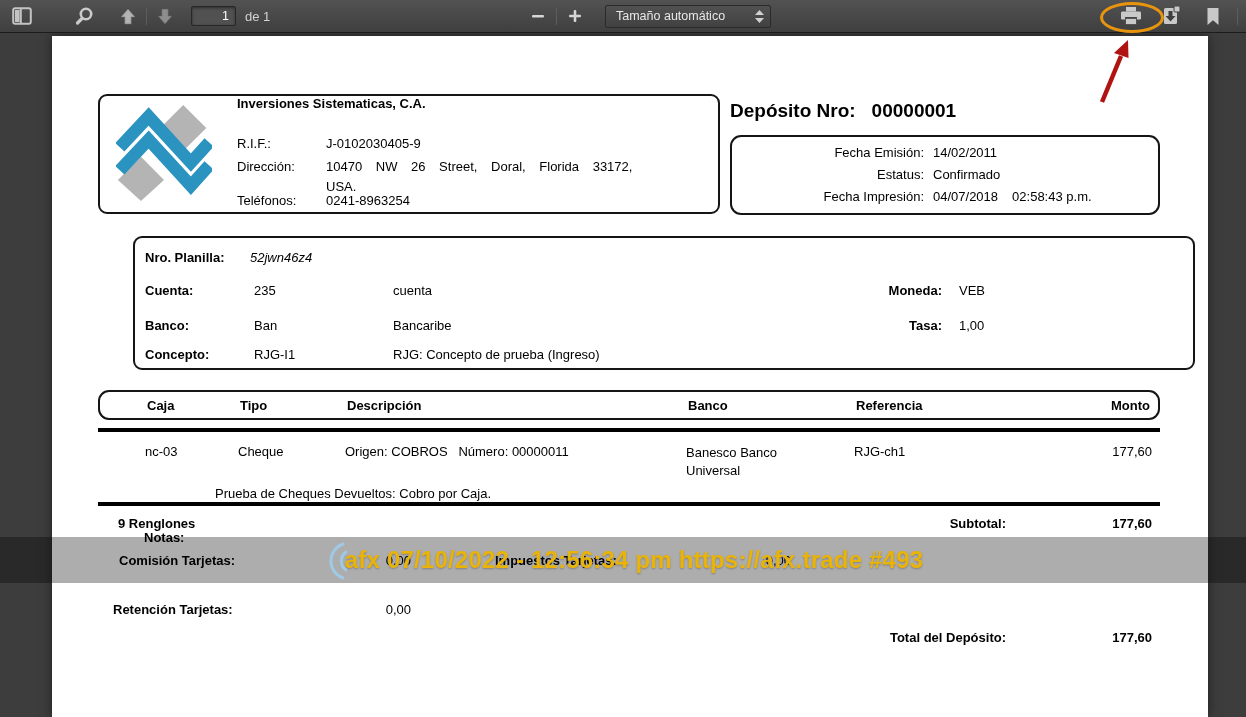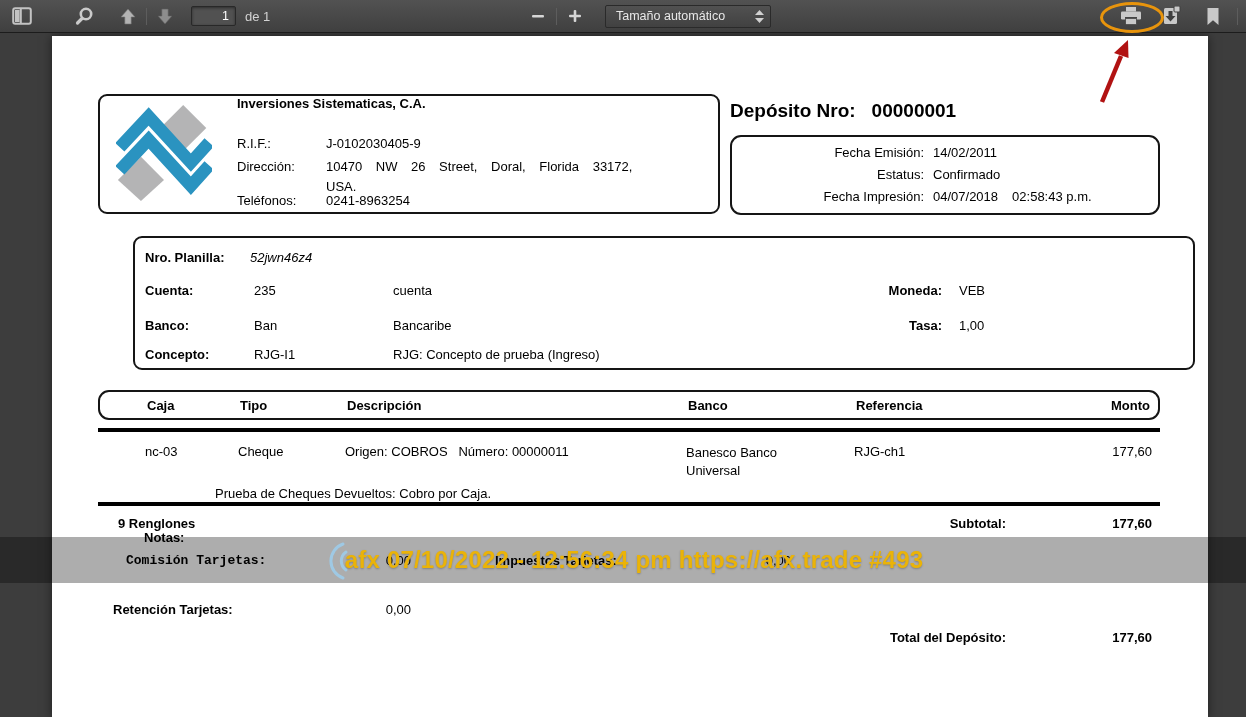--- a/index.html
+++ b/index.html
@@ -223,21 +223,21 @@
 
     <div class="abs b" style="left:92px; top:450px;margin-top:44px;">Notas:</div>
     <div class="abs" style="left:163px; top:450px;">Prueba de Cheques Devueltos: Cobro por Caja.</div>
 
     <div class="dline" style="top:466px;"></div>
 
     <div class="abs b" style="left:66px; top:480px;">9  Renglones</div>
     <div class="abs b" style="left:790px; top:480px; width:164px; text-align:right;">Subtotal:</div>
     <div class="abs b" style="left:1000px; top:480px; width:100px; text-align:right;">177,60</div>
 
-    <div class="abs b" style="left:74px; top:517px;font-family:Liberation Mono, monospace;">Comisión Tarjetas:</div>
+    <div class="abs b" style="left:67px; top:517px;">Comisión Tarjetas:</div>
     <div class="abs" style="left:289px; top:517px; width:70px; text-align:right;">0,00</div>
     <div class="abs b" style="left:443px; top:517px;">Impuestos Tarjetas:</div>
     <div class="abs" style="left:669px; top:517px; width:70px; text-align:right;">0,00</div>
 
     <div class="abs b" style="left:61px; top:566px;">Retención Tarjetas:</div>
     <div class="abs" style="left:289px; top:566px; width:70px; text-align:right;">0,00</div>
 
     <div class="abs b" style="left:700px; top:594px; width:254px; text-align:right;">Total del Depósito:</div>
     <div class="abs b" style="left:1000px; top:594px; width:100px; text-align:right;">177,60</div>
   </div>

